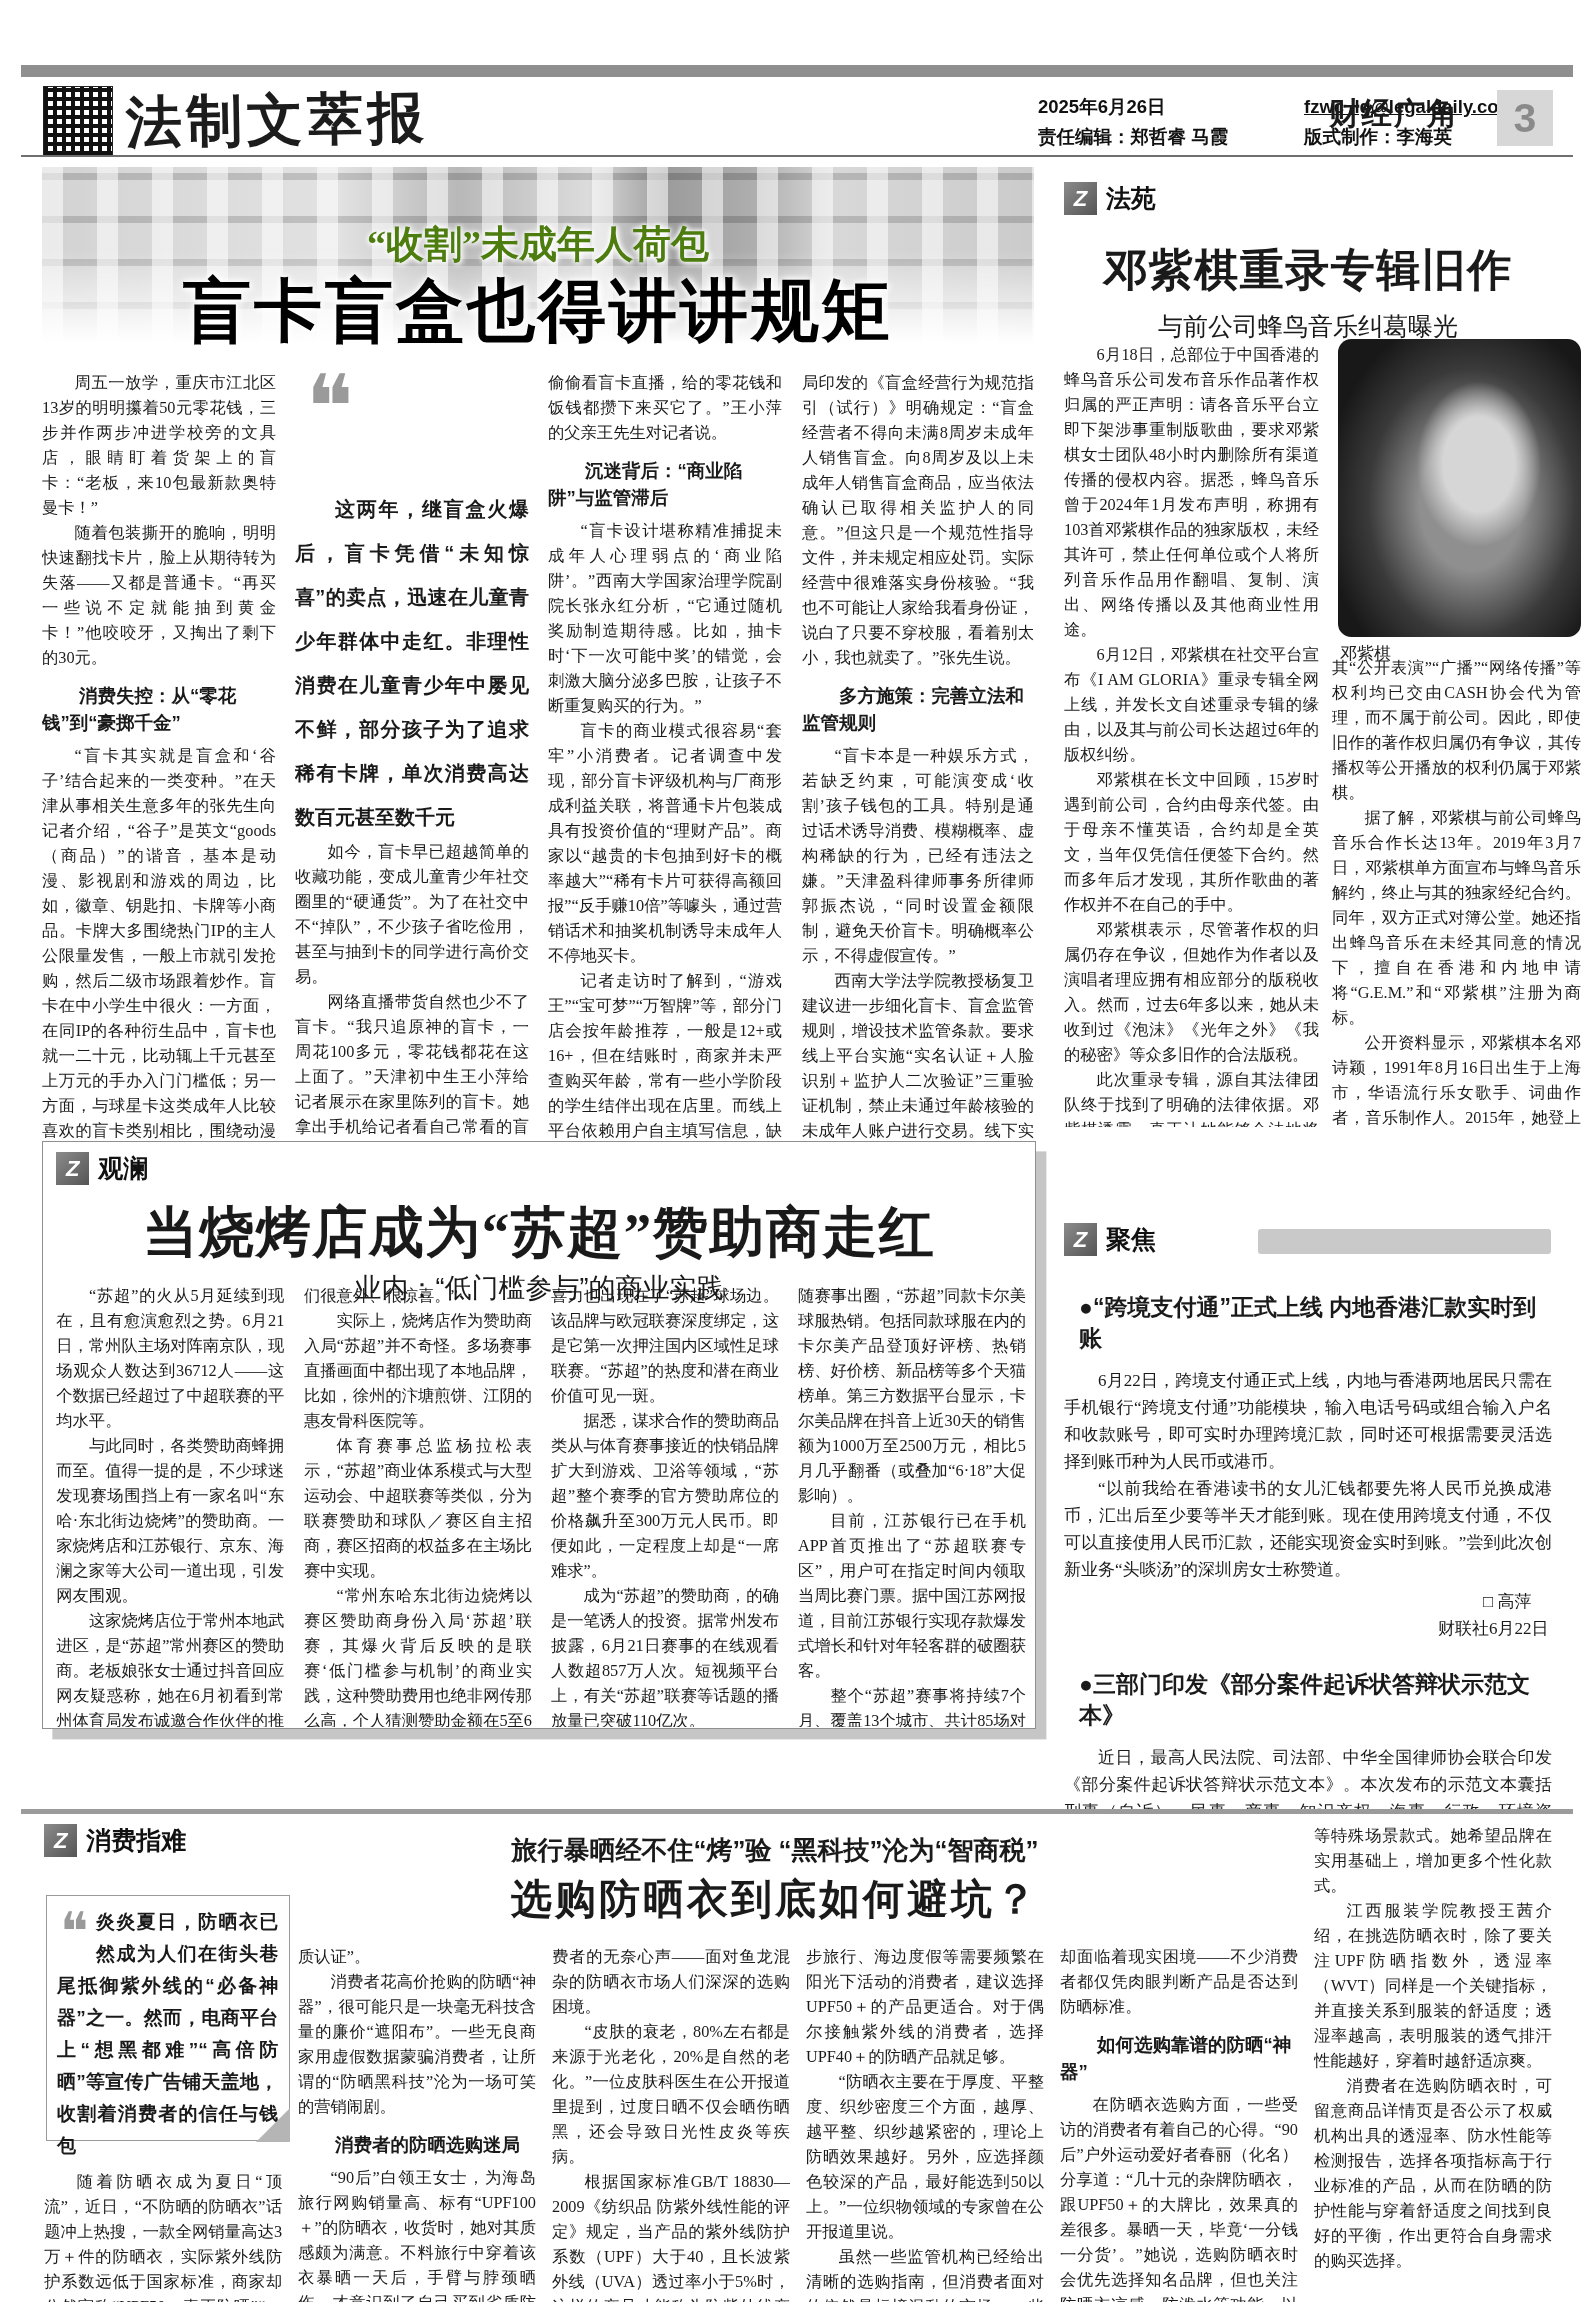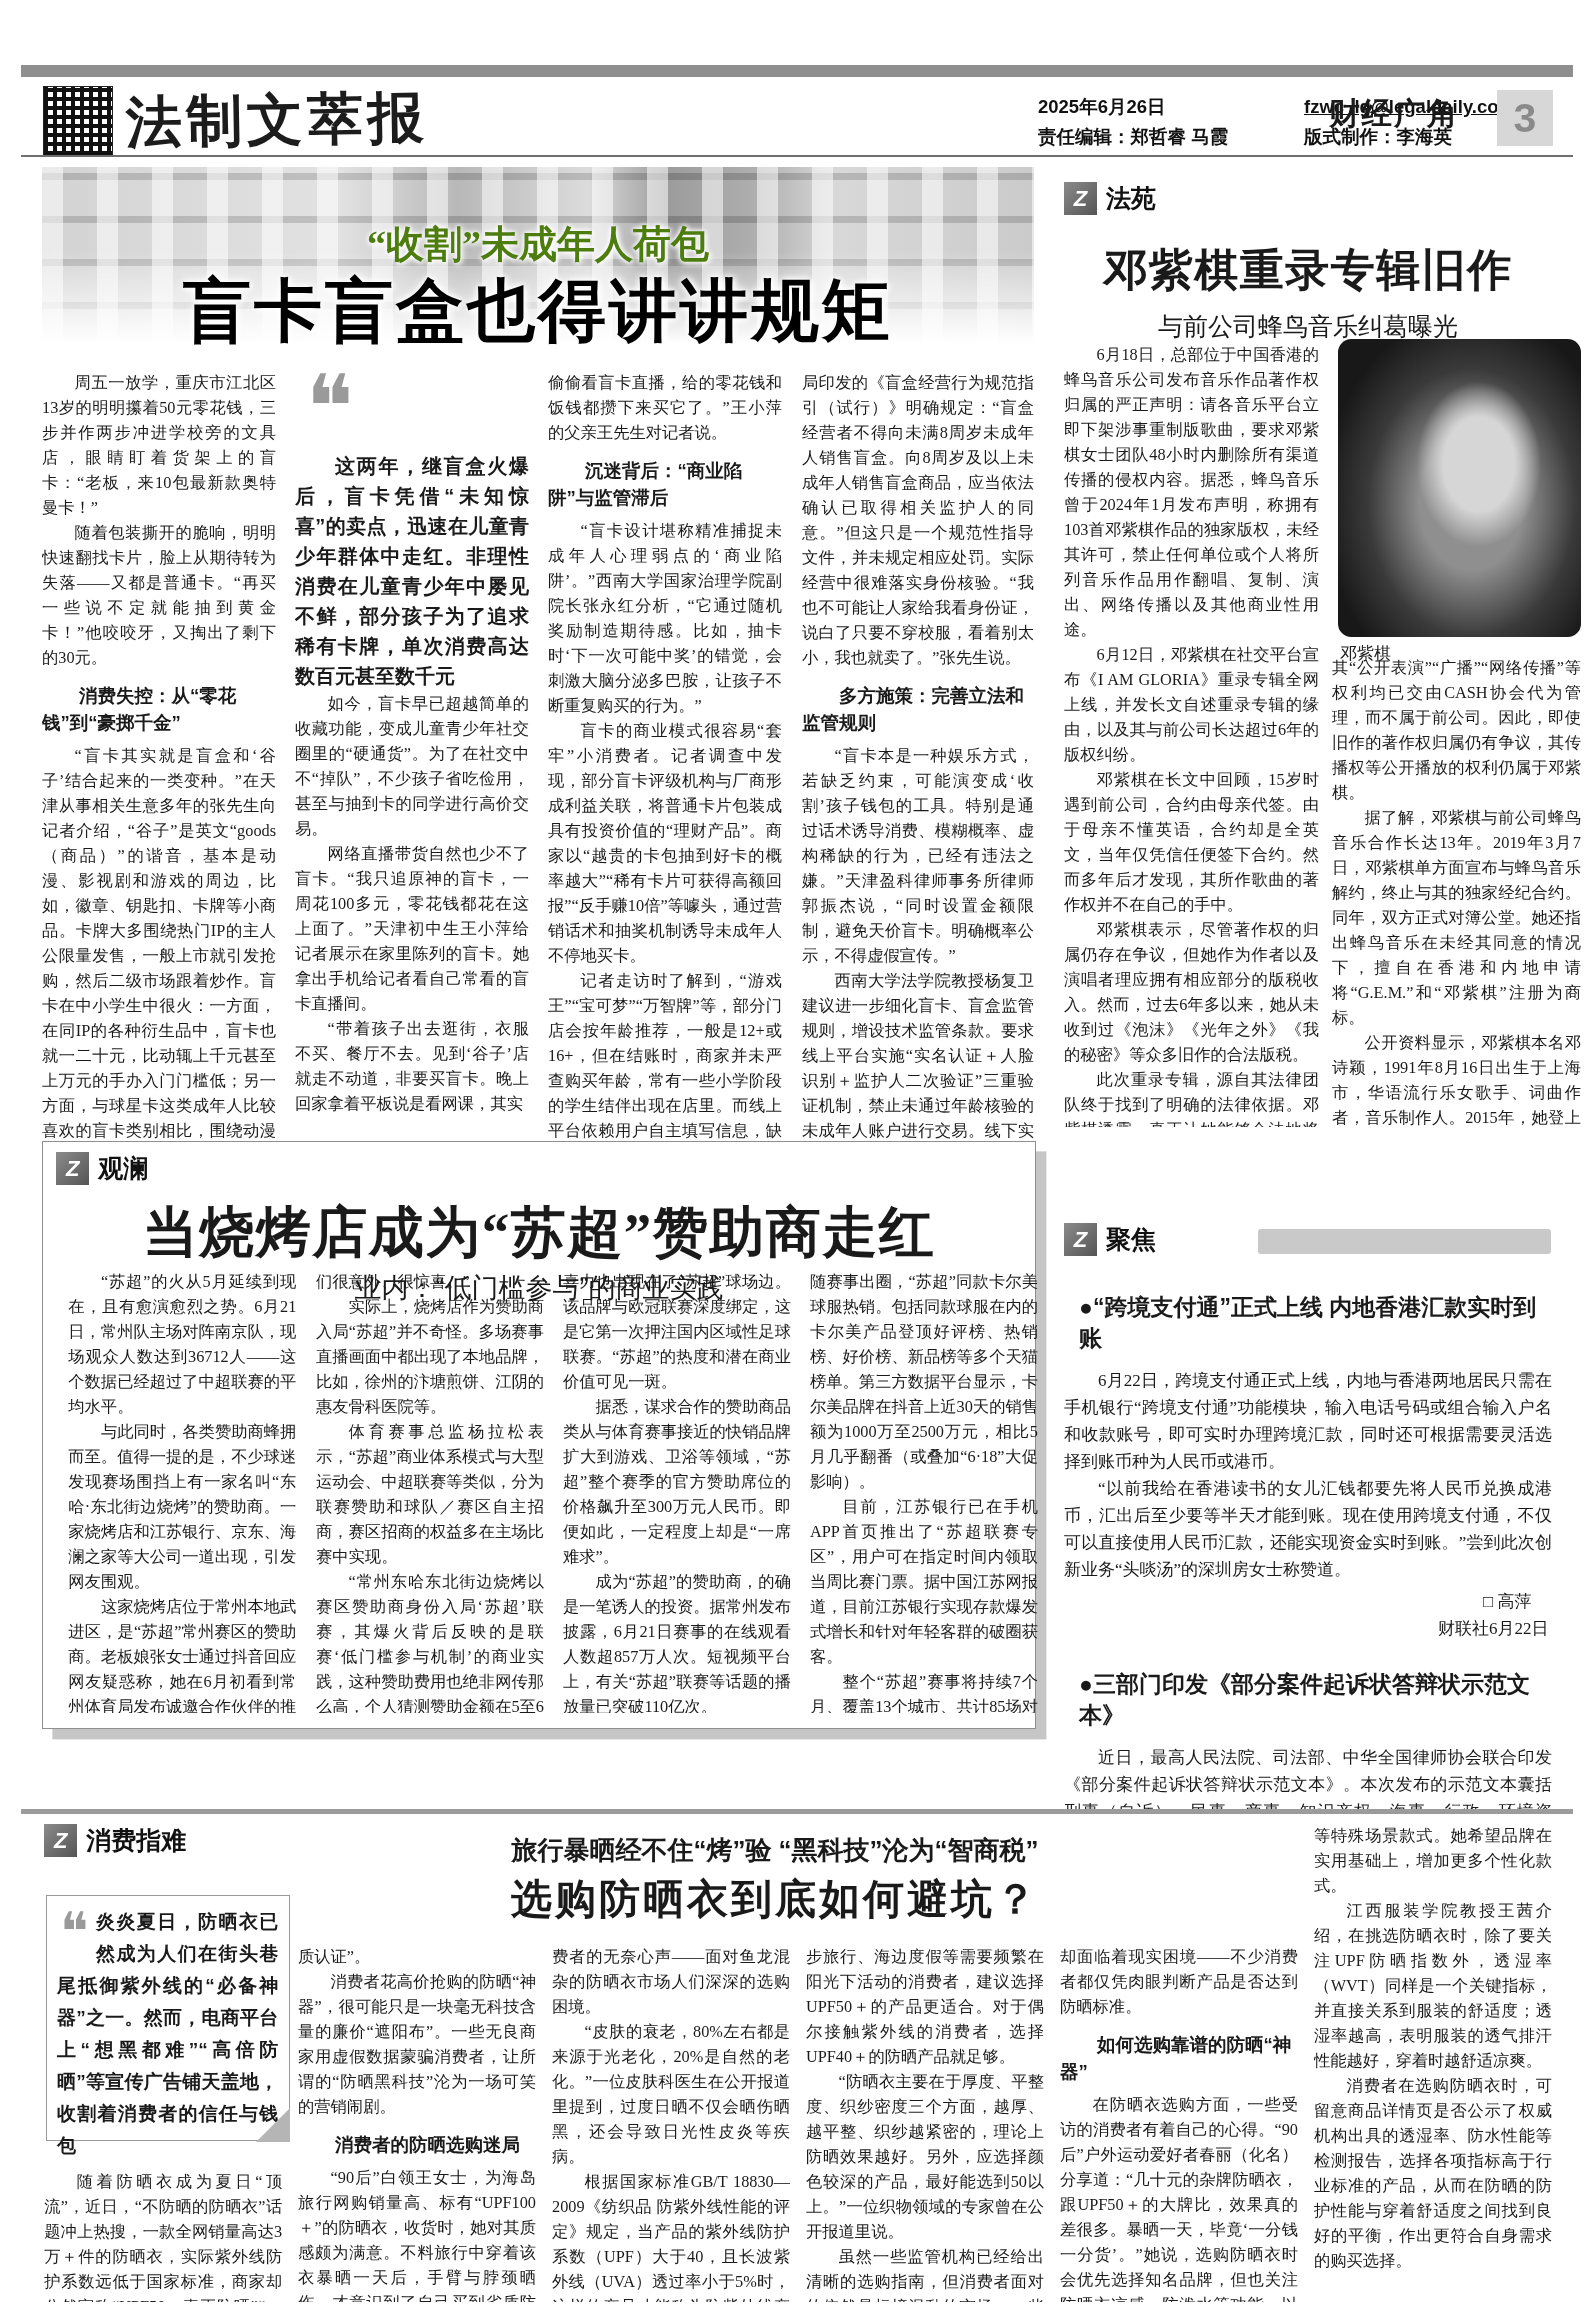--- a/index.html
+++ b/index.html
@@ -40,21 +40,21 @@
   .coltext{font-size:16.3px;line-height:25px;text-align:justify;}
   .maincol{position:absolute;top:370px;width:234px;max-height:770px;overflow:hidden;}
   .quoteicon{font-size:89px;line-height:74px;color:#9a9a9a;height:81px;padding-left:10.4px;
       font-family:"DejaVu Sans",sans-serif;}
   .blk{margin:0;}
   .blk.p{text-indent:2em;}
   .blk.pc{text-indent:0;}
   .blk.sub{font-family:"Liberation Sans","DejaVu Sans",sans-serif;font-weight:bold;font-size:18.5px;
       line-height:27px;margin:12px 0 7.4px;text-indent:2em;text-align:left;}
   .blk.quote{font-family:"Liberation Sans","DejaVu Sans",sans-serif;font-weight:bold;font-size:20px;
-      line-height:30px;text-indent:2em;}
+      line-height:44px;text-indent:2em;margin-top:36px;}
   .blk.byline{text-align:right;text-indent:0;padding-right:1.2em;margin-top:4.4px;}
   .blk.source{text-align:right;text-indent:0;padding-right:.2em;}
 
   
   .seclabel{position:absolute;display:flex;align-items:center;gap:9px;
       font-family:"Liberation Sans","DejaVu Sans",sans-serif;font-weight:bold;font-size:25px;color:#111;}
   .zbadge{width:33px;height:33px;background:linear-gradient(135deg,#8b8b8b,#555);color:#fff;
       display:flex;align-items:center;justify-content:center;font-size:22px;font-weight:900;
       font-style:italic;font-family:"Liberation Sans",sans-serif;}
 
@@ -70,21 +70,21 @@
         radial-gradient(ellipse 148px 192px at 55% 55%, #8f8f8f 0 35%, #3a3a3a 70%, #181818 100%);}
   .gemcap{position:absolute;left:1340px;top:642px;font-size:17px;
       font-family:"Liberation Sans",sans-serif;color:#222;}
 
   
   .gl-box{position:absolute;left:42px;top:1141px;width:992px;height:586px;background:#fff;
       border:0.7px solid #8f8f8f;box-shadow:10.4px 10.4px 0 #c6c6c6;}
   .gl-head{position:absolute;left:0;top:12px;width:100%;text-align:center;}
   .gl-head .h1{font-size:55px;font-weight:700;letter-spacing:1.5px;margin-top:42px;}
   .gl-head .h2{margin-top:0;font-size:27px;font-family:"Liberation Sans",sans-serif;}
-  .gl-col{position:absolute;top:127px;width:228px;height:444px;overflow:hidden;margin-left:12px;}
+  .gl-col{position:absolute;top:141px;width:228px;height:444px;overflow:hidden;}
 
   
   .jj-bar{position:absolute;left:1258px;top:1229px;width:293px;height:25px;background:#c9c9c9;border-radius:3px;}
   .jj-body{position:absolute;left:1064px;top:1292px;width:488px;height:518px;overflow:hidden;}
   .jj-h{font-family:"Liberation Sans","DejaVu Sans",sans-serif;font-weight:bold;font-size:23px;
       margin:0 0 13.3px 15px;}
   .jj-h2{margin-top:27px;}
   .jj-blocks{font-size:17px;line-height:27px;text-align:justify;}
 
   

